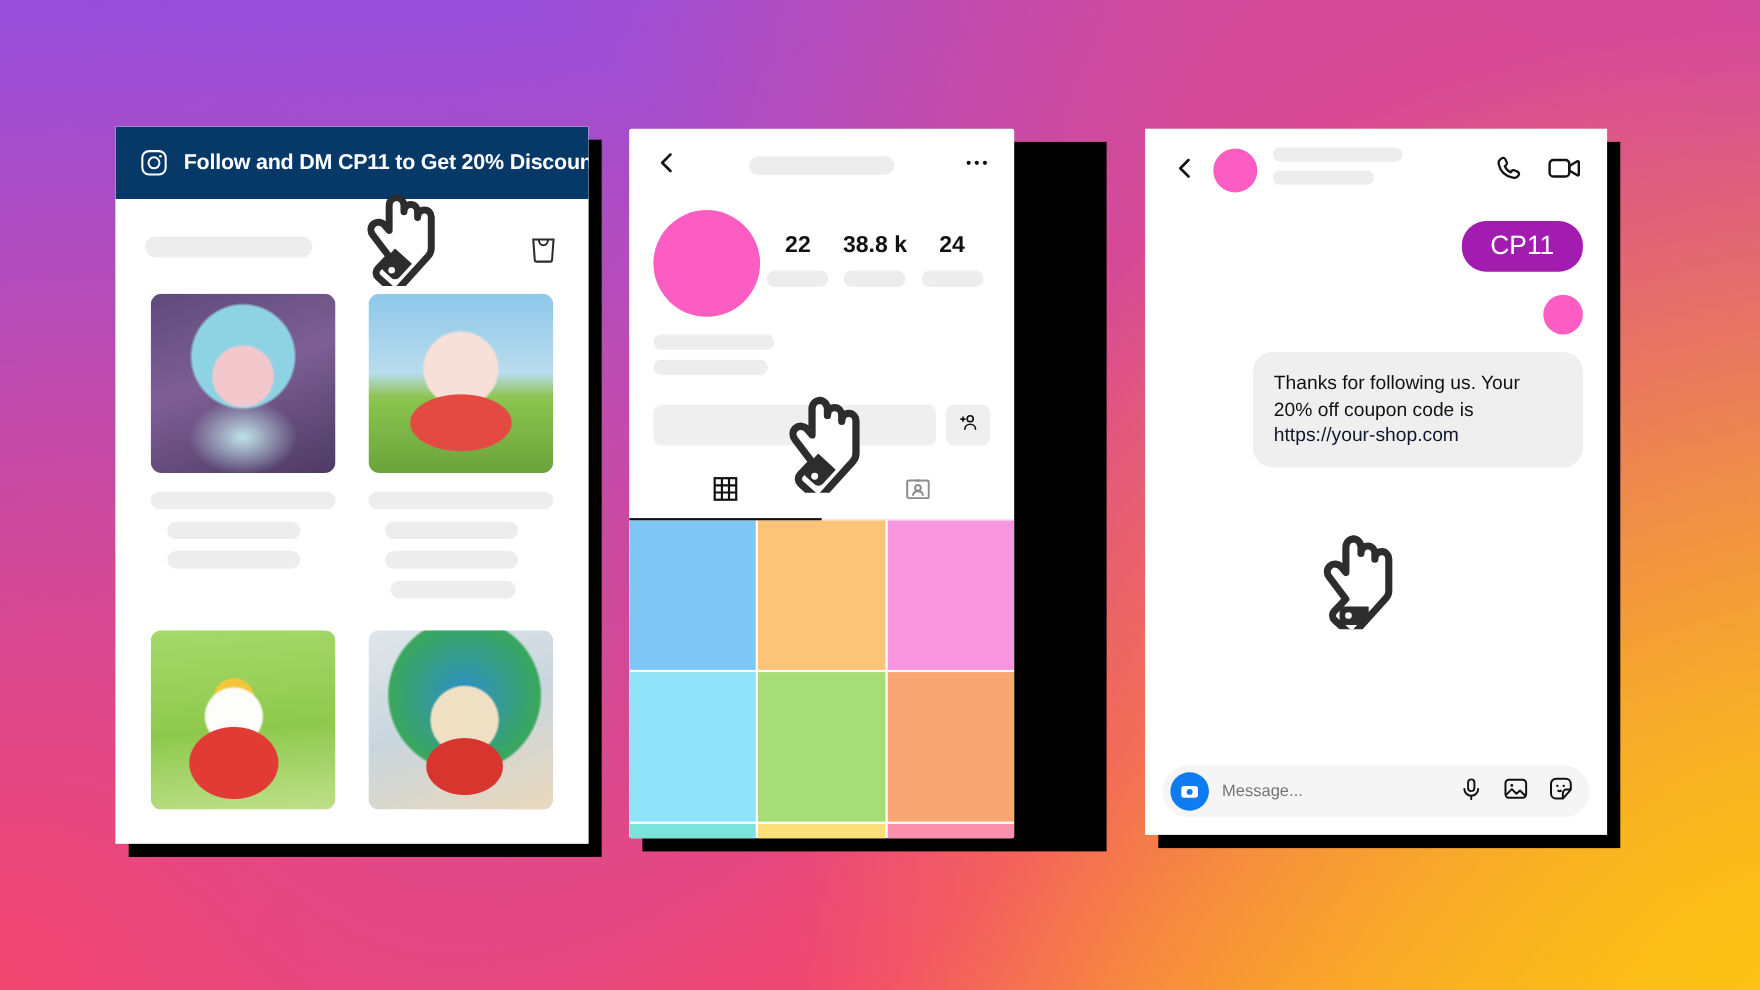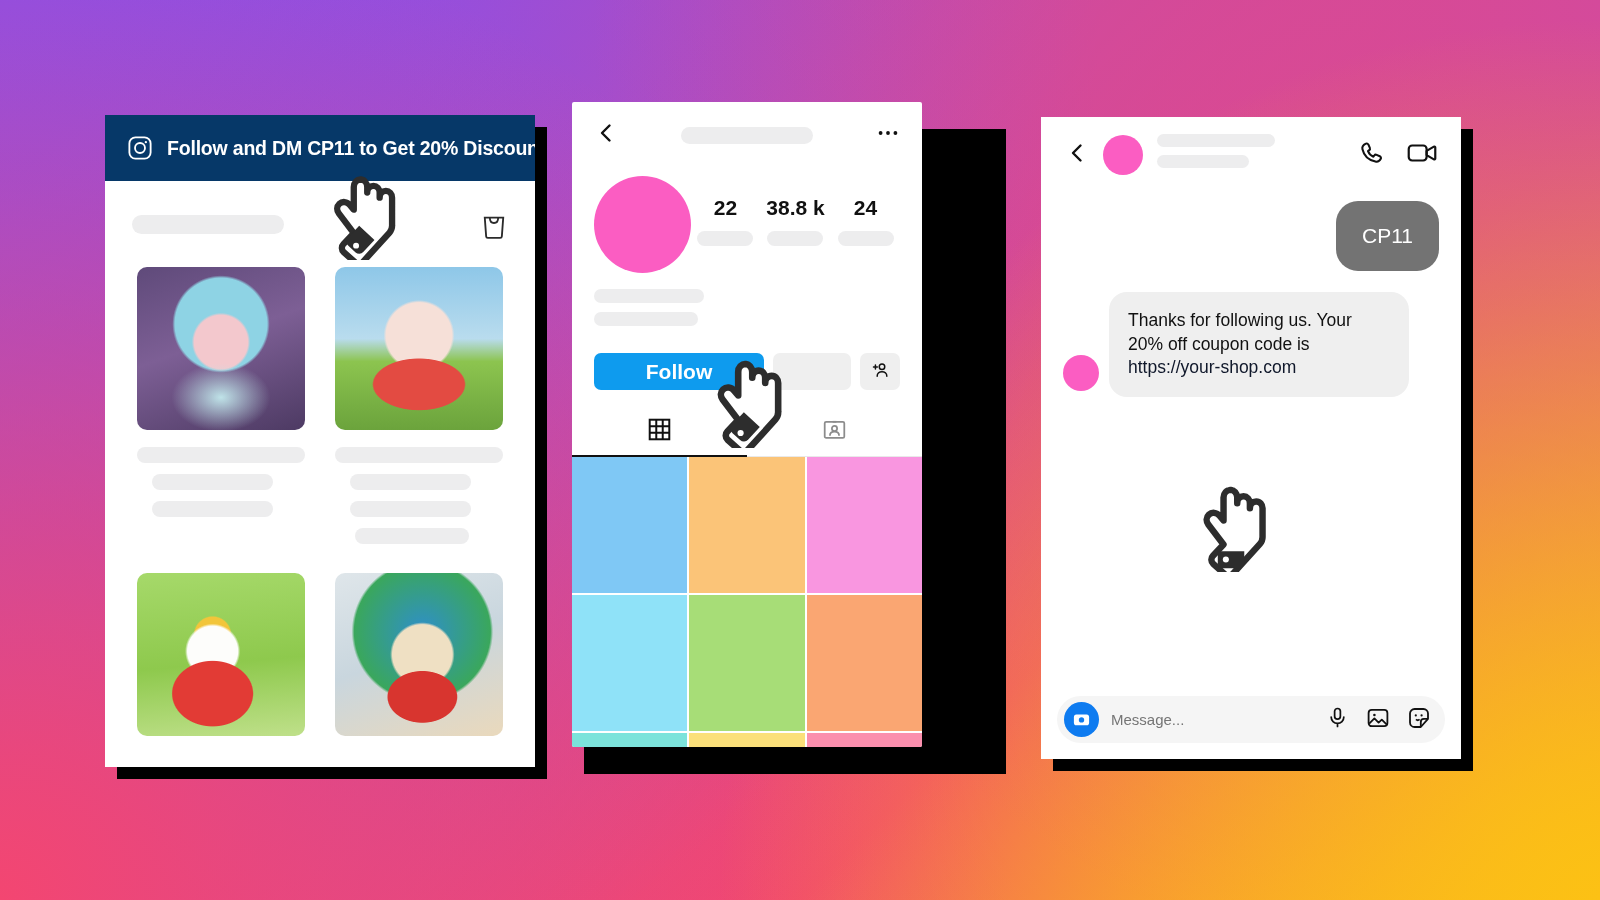--- a/index.html
+++ b/index.html
@@ -26,21 +26,21 @@
   }
   .panel-shadow {
     position: absolute;
     background: #000000;
   }
 
   
   #panel1 { left: 105px; top: 115px; width: 430px; height: 652px; }
   #panel1-shadow { left: 117px; top: 127px; width: 430px; height: 652px; }
   
-  #panel2 { left: 572px; top: 102px; width: 350px; height: 645px; border-radius: 2px; }
+  #panel2 { left: 572px; top: 117px; width: 350px; height: 645px; border-radius: 2px; }
   #panel2-shadow { left: 584px; top: 129px; width: 422px; height: 645px; }
   
   #panel3 { left: 1041px; top: 117px; width: 420px; height: 642px; }
   #panel3-shadow { left: 1053px; top: 129px; width: 420px; height: 642px; }
 
   
   .p1-banner {
     height: 66px;
     background: #063868;
     display: flex;
@@ -163,24 +163,24 @@
   .p3-avatar { width: 40px; height: 40px; border-radius: 50%; background: #FB5DC2; flex: 0 0 auto; }
   .p3-names { flex: 1; }
   .p3-names .skel { height: 13px; margin-bottom: 8px; }
   .p3-names .n0 { width: 118px; }
   .p3-names .n1 { width: 92px; }
   .p3-top-icons { display: flex; gap: 22px; align-items: center; }
 
   .p3-thread { padding: 8px 22px 0 22px; position: relative; }
   .p3-out-row { display: flex; justify-content: flex-end; }
   .p3-bubble-out {
-    background: #737373; color: #fff; border-radius: 22px;
-    padding: 23px 26px; font-size: 21px; font-weight: 500;
-  }
-  .p3-in-row { display: flex; align-items: flex-end; gap: 10px; margin-top: 21px; }
+    background: #a21caf; color: #fff; border-radius: 22px;
+    padding: 9px 26px; font-size: 24px; font-weight: 500;
+  }
+  .p3-in-row { display: flex; align-items: flex-end; gap: 10px; margin-top: 21px; flex-direction: column; }
   .p3-in-avatar { width: 36px; height: 36px; border-radius: 50%; background: #FB5DC2; flex: 0 0 auto; margin-bottom: 6px;}
   .p3-bubble-in {
     background: #efefef; border-radius: 18px; padding: 17px 19px;
     font-size: 17.5px; line-height: 1.35; color: #111; max-width: 300px;
   }
   .p3-code { font-weight: bold; display: block; margin-top: 20px; }
   .p3-shop { display: block; margin-top: 20px; }
   .p3-link { color: #0f172a; text-decoration: none; display: block; }
 
   .p3-inputbar {
@@ -309,21 +309,20 @@
       </div>
     </div>
   </div>
 
   <div class="p2-bio">
     <div class="skel b0"></div>
       <div class="skel b1"></div>
   </div>
 
   <div class="p2-actions">
-    <button class="p2-follow-btn">Follow</button>
     <div class="p2-msg-btn"></div>
     <div class="p2-add-btn">
       <span>
         <svg viewBox="0 0 24 24" width="20" height="20" fill="none" stroke="#111" stroke-width="1.8" stroke-linecap="round">
           <circle cx="14.4" cy="8" r="3.3"></circle>
           <path d="M8.6 19.4c0-3.3 2.6-5.4 5.8-5.4s5.8 2.1 5.8 5.4"></path>
           <path d="M4.2 8.4h4.6M6.5 6.1v4.6"></path>
         </svg>
       </span>
     </div>

